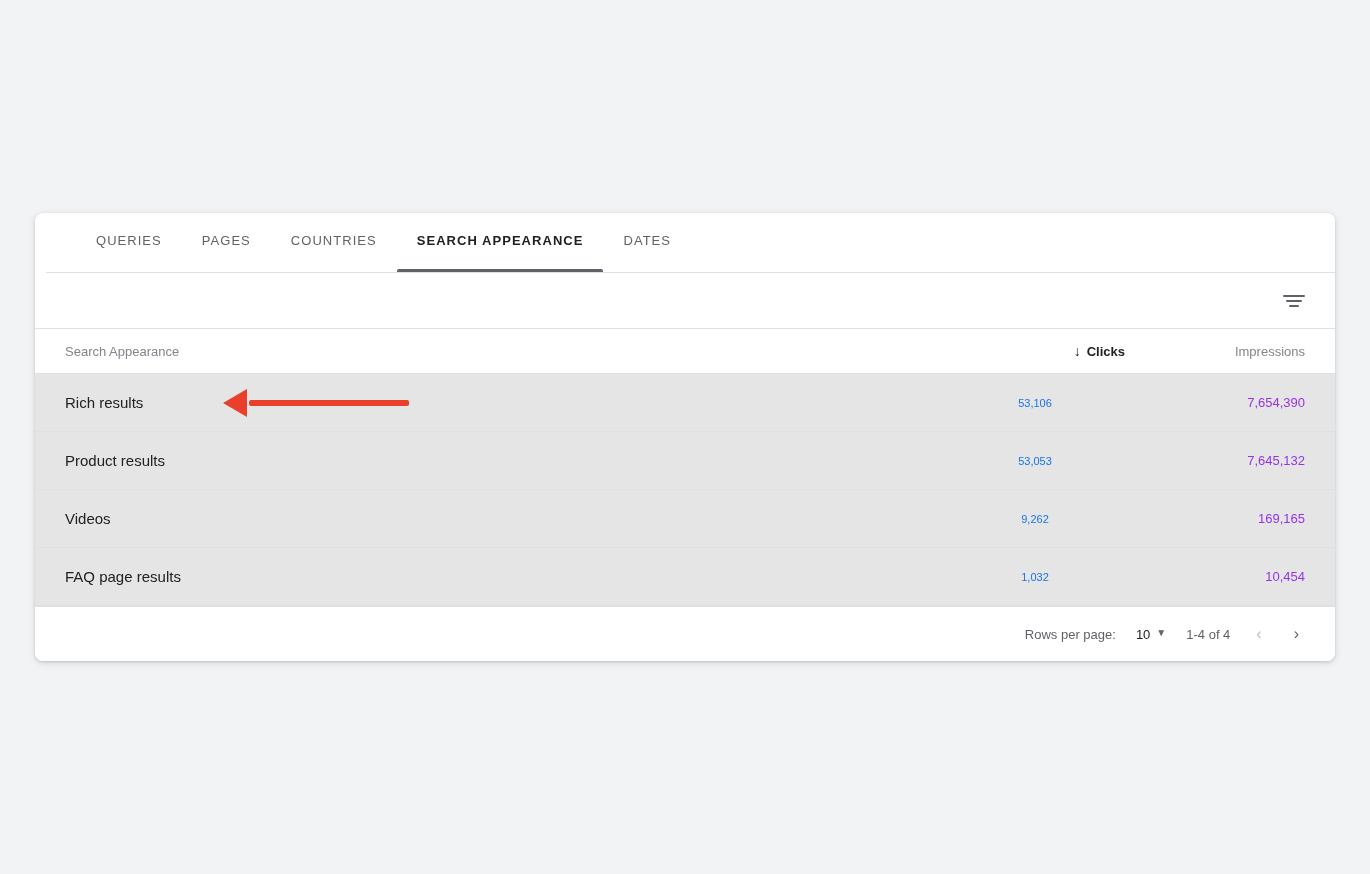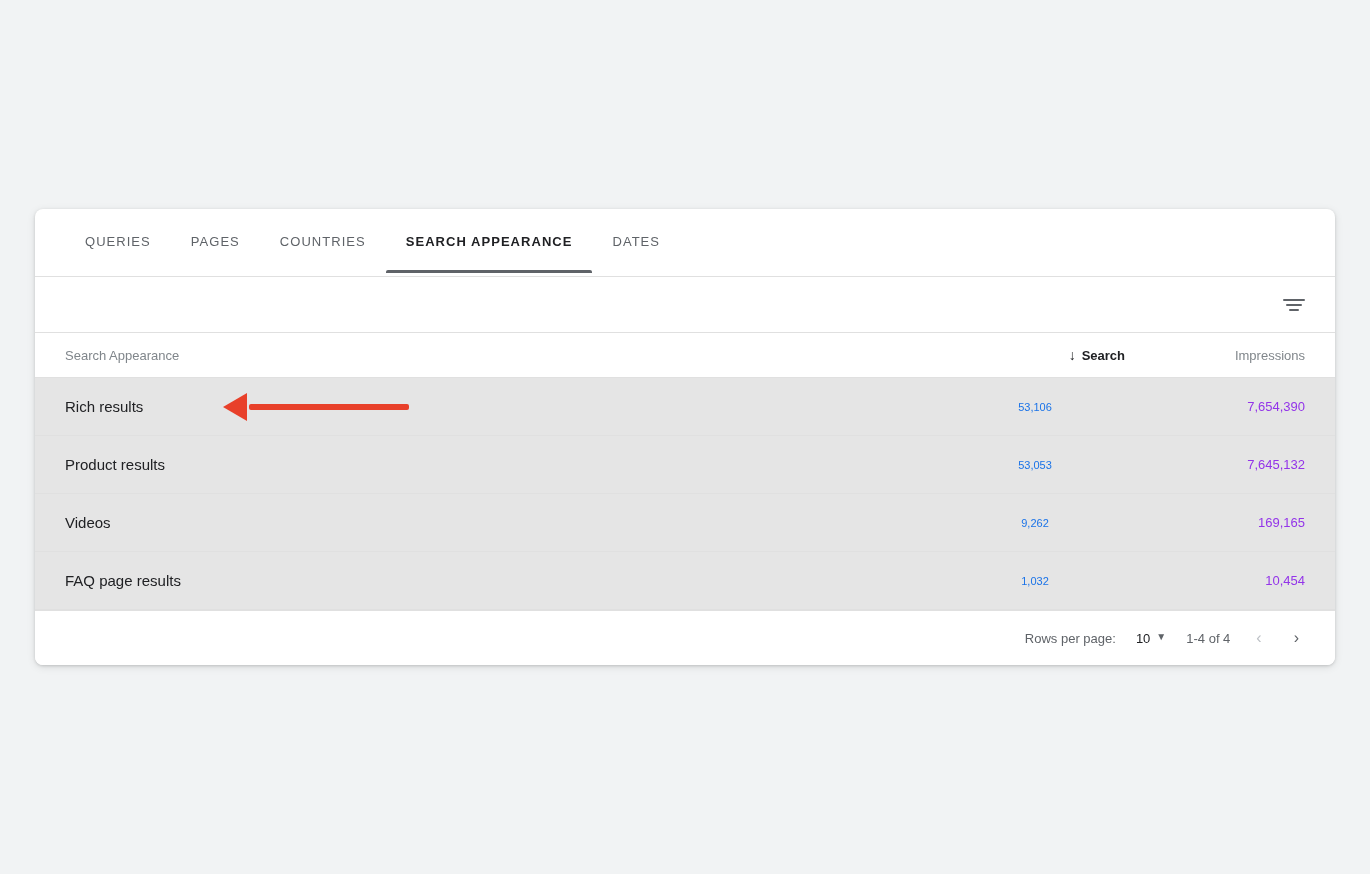--- a/index.html
+++ b/index.html
@@ -15,24 +15,25 @@
     .card {
       background: #fff;
       border-radius: 8px;
       box-shadow: 0 1px 3px rgba(0,0,0,0.15), 0 2px 8px rgba(0,0,0,0.1);
       width: 1300px;
       overflow: hidden;
     }
     
     .tabs {
       display: flex;
-      align-items: flex-start;
+      align-items: flex-end;
       border-bottom: 1px solid #e0e0e0;
       padding: 0 30px;
-      height: 68px;
+      height: 60px;
+      margin-left: 11px;
     }
     .tab {
       padding: 0 20px;
       height: 64px;
       display: flex;
       align-items: center;
       font-size: 13px;
       font-weight: 500;
       letter-spacing: 0.08em;
       color: #5f6368;
@@ -235,21 +236,21 @@
       <span></span>
       <span></span>
       <span></span>
     </div>
   </div>
 
   <div class="table-header">
     <div class="col-label">Search Appearance</div>
     <div class="col-clicks active-sort">
       <span class="sort-arrow">↓</span>
-      <span>Search</span>
+      <span>Clicks</span>
     </div>
     <div class="col-impressions">Impressions</div>
   </div>
 
   <div class="table-row">
     <div class="row-label">Rich results</div>
     <div class="arrow-annotation">
       <div class="arrow-head"></div>
       <div class="arrow-shaft"></div>
     </div>

